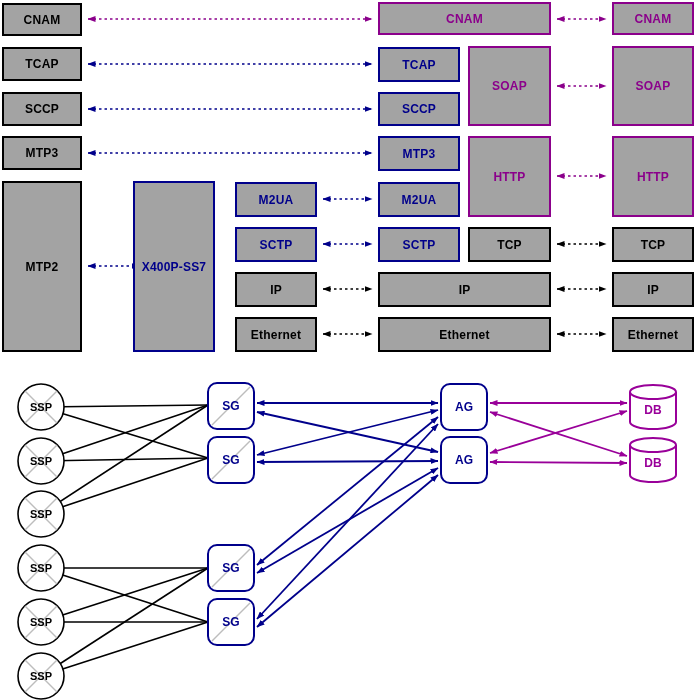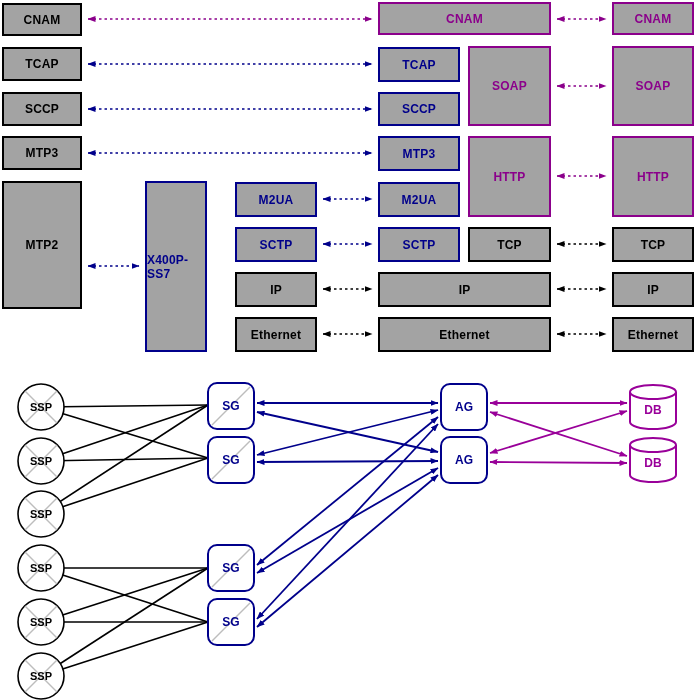--- a/index.html
+++ b/index.html
@@ -177,25 +177,25 @@
     </div>
   <div class="box black" style="left:2px;top:47px;width:80px;height:34px">
     <span>TCAP</span>
     </div>
   <div class="box black" style="left:2px;top:92px;width:80px;height:34px">
     <span>SCCP</span>
     </div>
   <div class="box black" style="left:2px;top:136px;width:80px;height:34px">
     <span>MTP3</span>
     </div>
-  <div class="box black" style="left:2px;top:181px;width:80px;height:128px">
+  <div class="box black" style="left:2px;top:181px;width:80px;height:171px">
     <span>MTP2</span>
     </div>
 
-  <div class="box blue" style="left:145px;top:181px;width:62px;height:171px">
+  <div class="box blue" style="left:133px;top:181px;width:82px;height:171px">
     <span>X400P-SS7</span>
     </div>
   <div class="box blue" style="left:235px;top:182px;width:82px;height:35px">
     <span>M2UA</span>
     </div>
   <div class="box blue" style="left:235px;top:227px;width:82px;height:35px">
     <span>SCTP</span>
     </div>
   <div class="box black" style="left:235px;top:272px;width:82px;height:35px">
     <span>IP</span>

